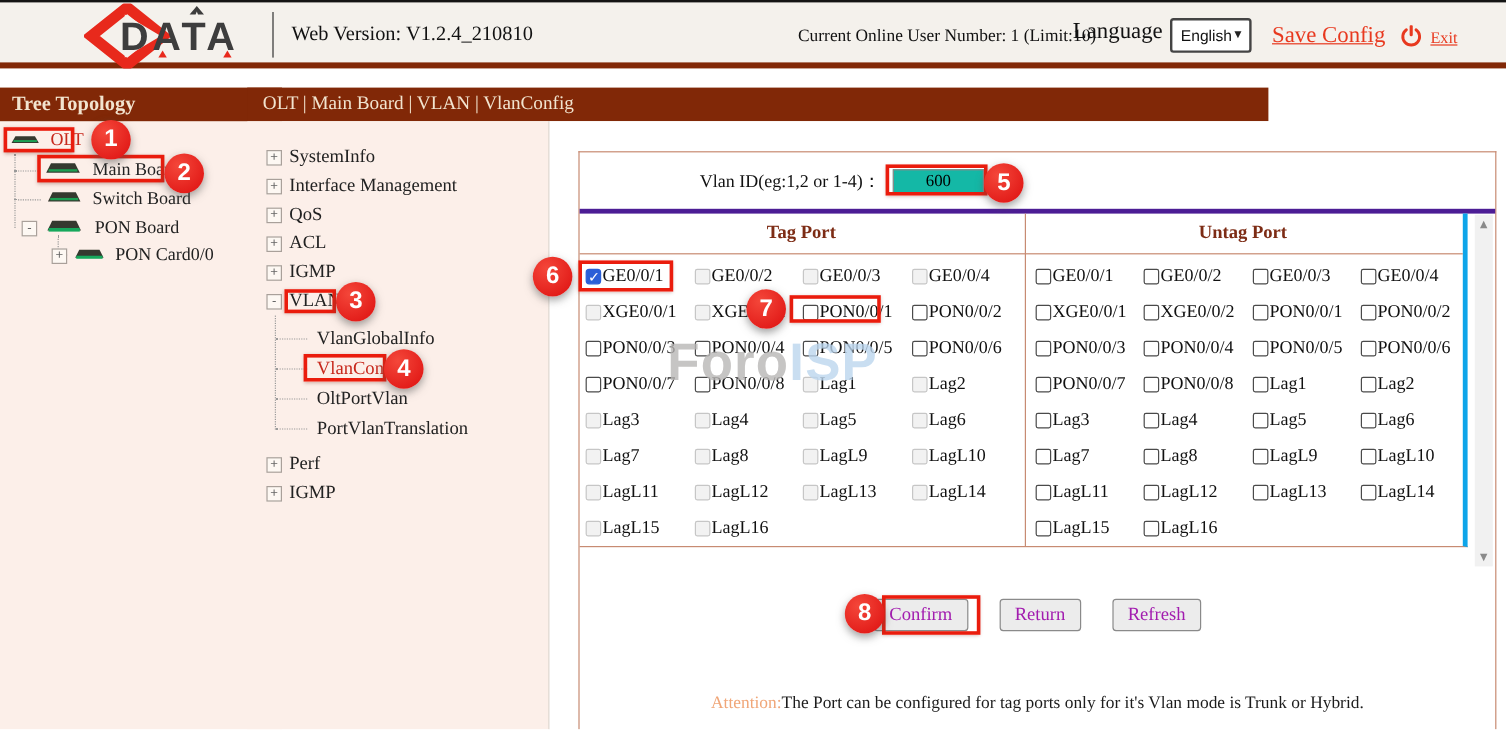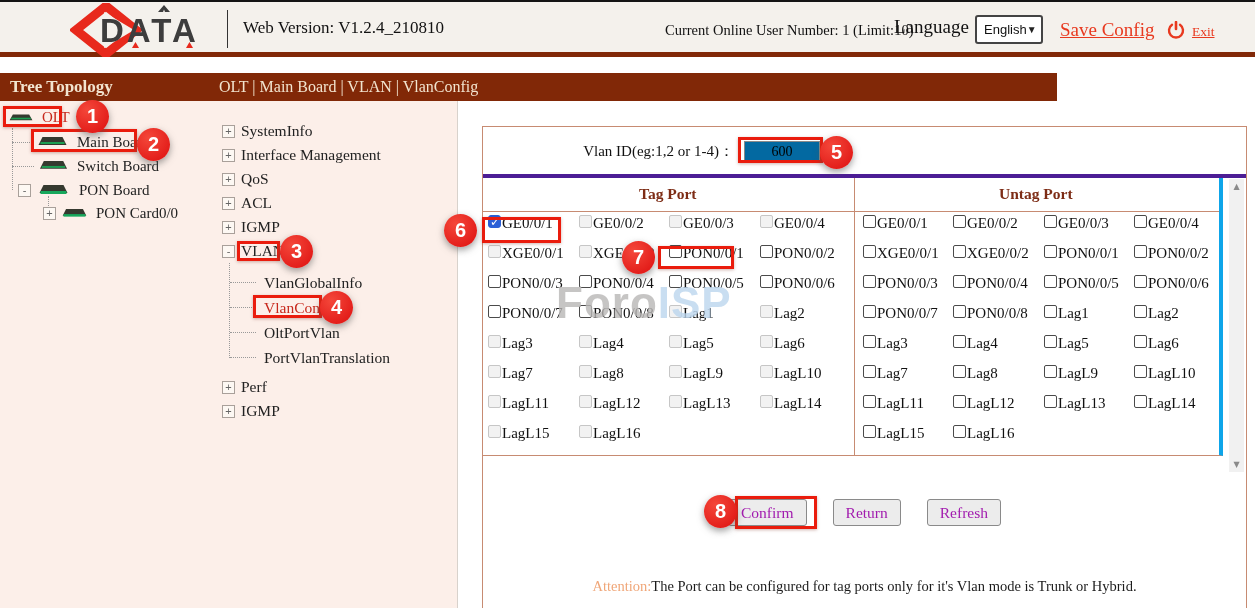--- a/index.html
+++ b/index.html
@@ -71,32 +71,32 @@
 
   
   .content { position:absolute; left:458px; top:101px; width:797px; height:507px; background:#fff; }
   .container { position:absolute; left:24px; top:25px; width:765px; height:482px;
                border:1px solid #c78b72; border-bottom:none; }
   .vlan-row { position:absolute; left:0; top:0; width:100%; height:51px;
               border-bottom:4px solid #4c1d95; }
   .vlan-label { position:absolute; right:512px; top:15px; font-size:15px; color:#111; white-space:nowrap; }
   .vlan-input { position:absolute; left:261px; top:14px; width:76px; height:21px;
                 border:1px solid #8a8a8a; text-align:center; font-size:14px;
-                font-family:"Liberation Serif", serif; background:#0369a1; }
+                font-family:"Liberation Serif", serif; background:#14b8a6; }
   .port-table { position:absolute; left:0; top:51px; width:740px; height:278px;
                 border-bottom:1px solid #c78b72; border-right:4px solid #0ea5e9; }
   .thead { position:absolute; top:0; left:0; width:100%; height:34px; border-bottom:1px solid #c78b72; display:flex; }
   .th { width:371px; text-align:center; line-height:32px; font-weight:bold; color:#7d2c15; font-size:15.5px; }
   .th.untag { width:368px; }
   .col-divider { position:absolute; left:371px; top:0; bottom:0; width:1px; background:#c78b72; }
   .tbody { position:absolute; top:34px; left:0; right:0; bottom:0; }
   .grid { position:absolute; top:3px; display:grid; grid-auto-rows:30px; }
   .grid.tag { left:5px; grid-template-columns:91px 90px 91px 90px; }
   .grid.untag { left:380px; grid-template-columns:90px 91px 90px 88px; }
-  .cell { display:flex; }
+  .cell { display:flex; align-items:center; }
   .cb { width:13px; height:13px; flex:none; position:relative; border-radius:2px; cursor:pointer; }
   .cb.enabled  { border:1px solid #4a4a4a; background:#fff; }
   .cb.disabled { border:1px solid #c6c6c6; background:#f2f2f2; }
   .cb.checked  { background:#2a5fd7; border:1px solid #2a5fd7; border-radius:3px; }
   .cb.checked::after { content:"✓"; position:absolute; left:1px; top:-1px; color:#fff;
                        font-size:12px; font-weight:bold; font-family:"DejaVu Sans", sans-serif; }
   .plabel { font-size:15px; margin-left:1px; color:#111; white-space:nowrap; }
 
   .scrollbar { position:absolute; left:746px; top:52px; width:15px; height:293px; background:#f1f1f1; }
   .sb-arrow { position:absolute; left:0; width:15px; height:15px; color:#8a8a8a; font-size:8px;

